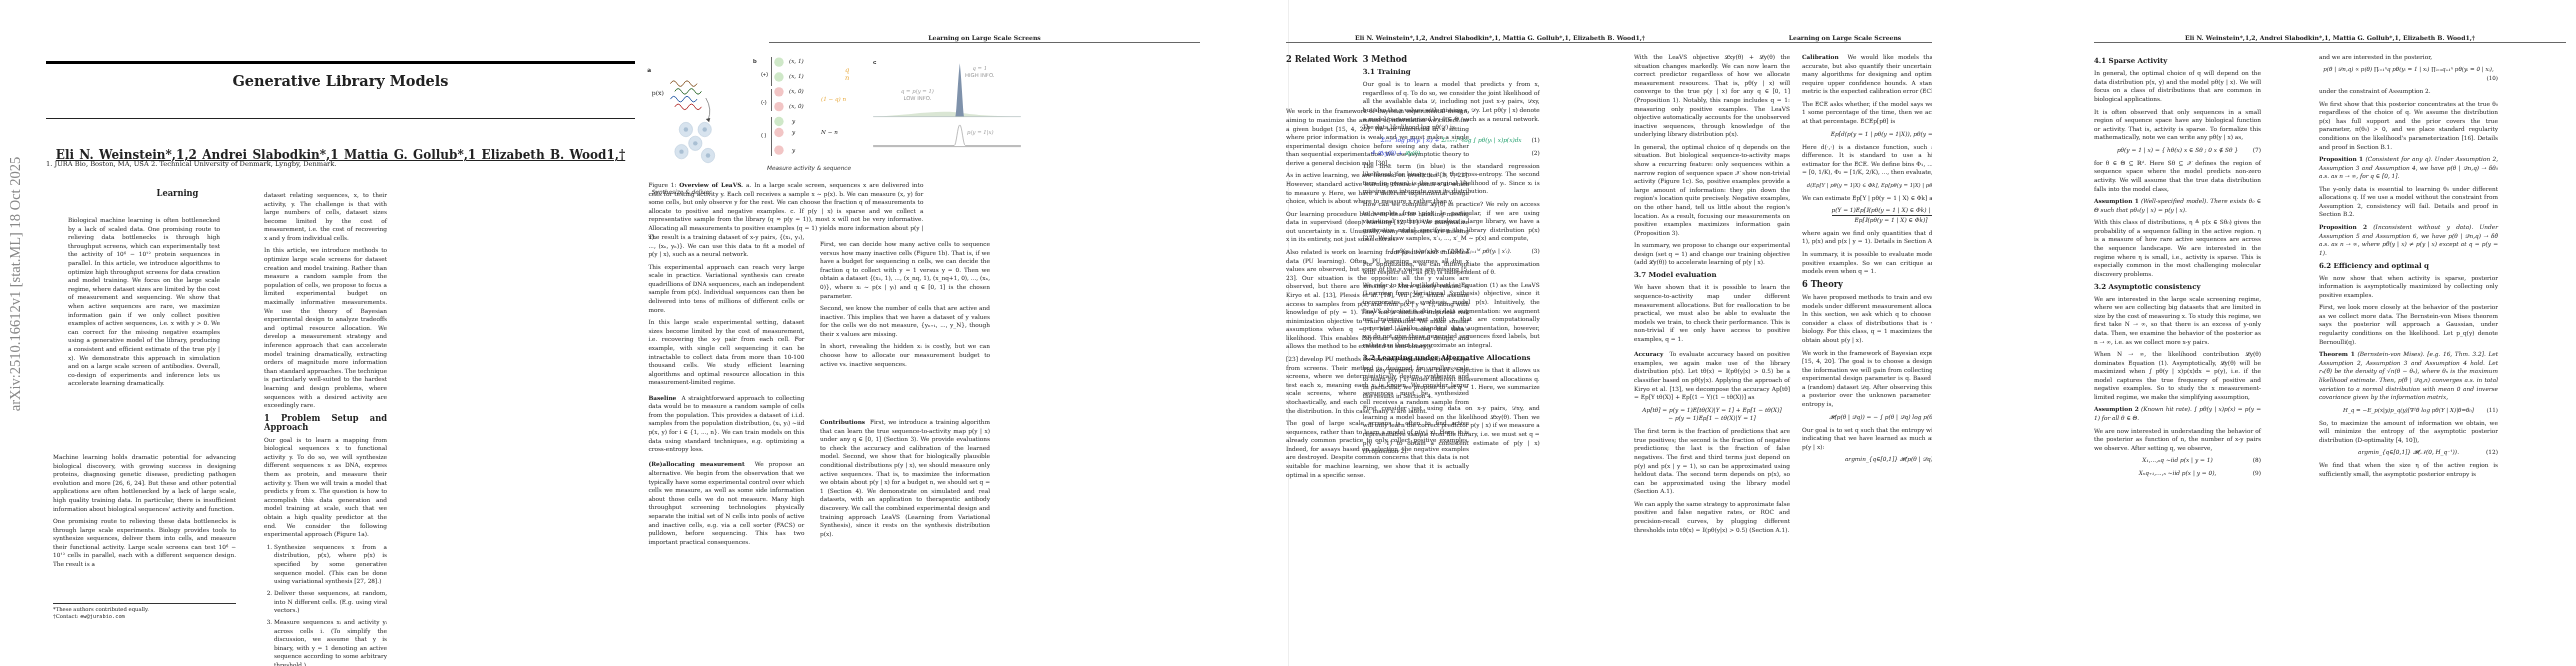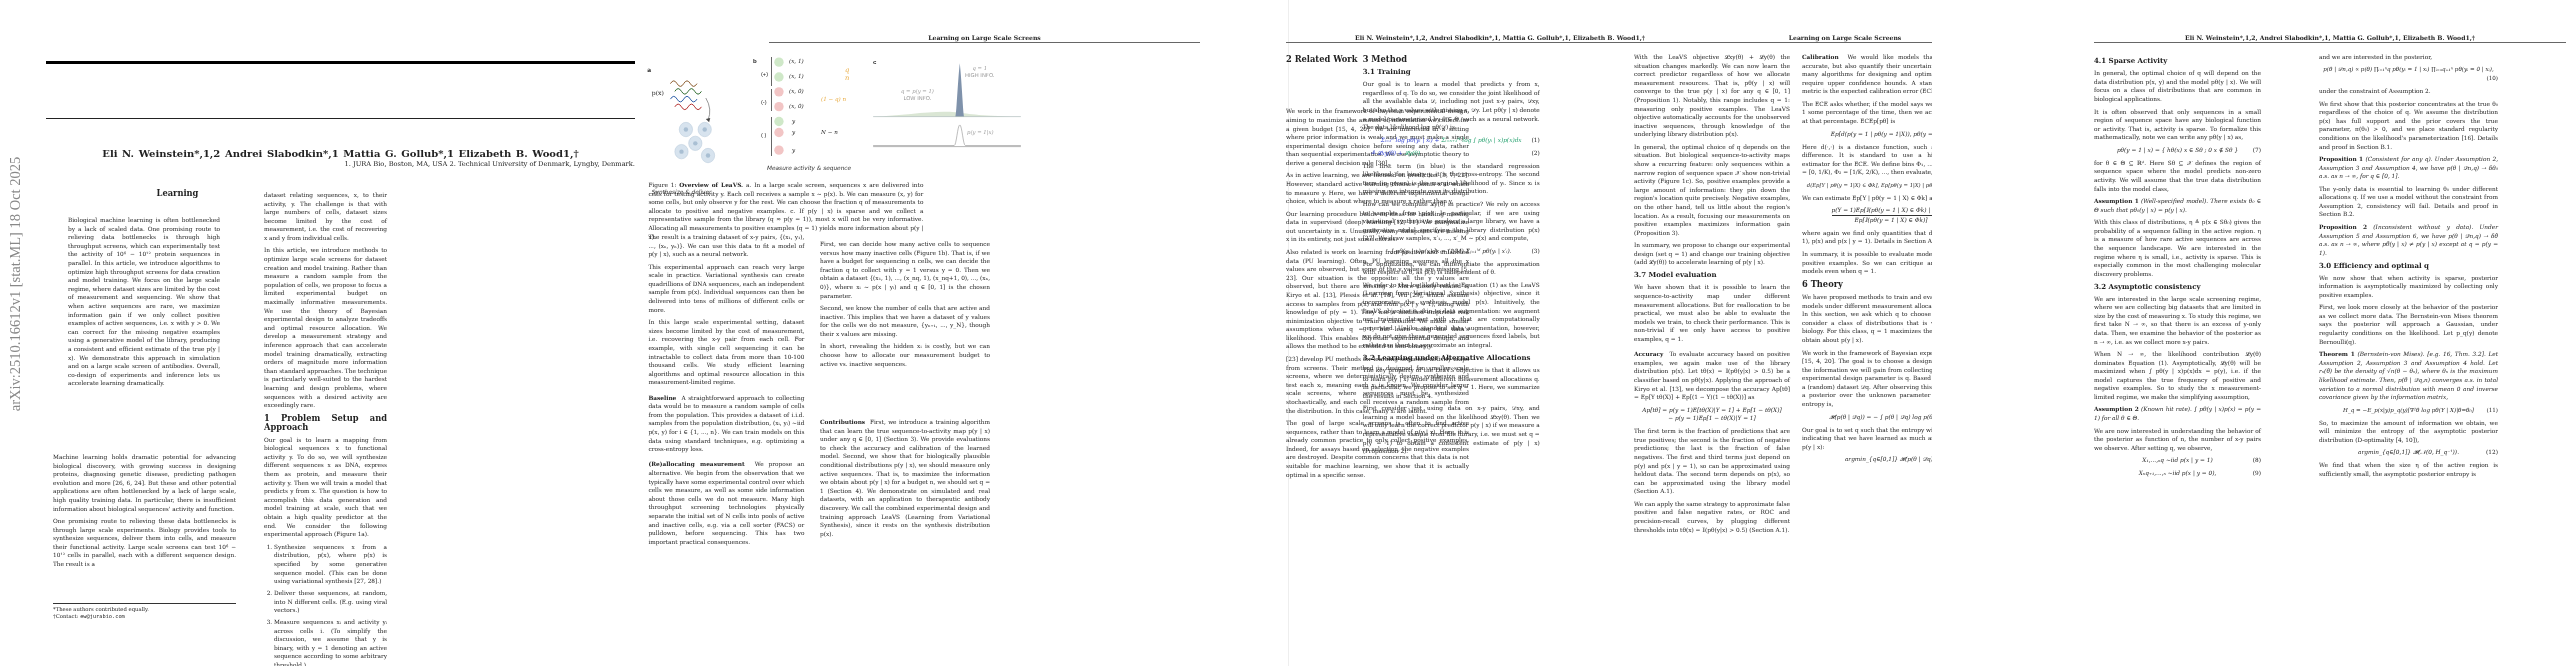--- a/index.html
+++ b/index.html
@@ -14,39 +14,40 @@
   .col p{margin:0 0 3.9px 0;}
   h2{font-size:8.3px;margin:4.4px 0 4.4px 0;font-weight:bold;}
   h3{font-size:7px;margin:4.4px 0 3.3px 0;font-weight:bold;}
   .bold{font-weight:bold;}
   .ital{font-style:italic;}
   .eq{text-align:center;margin:3.3px 0 4.4px 0;font-style:italic;position:relative;}
   .eqn{position:absolute;right:0;top:0;font-style:normal;}
   .titlerule1{position:absolute;left:46px;top:61px;width:589px;height:3.3px;background:#000;}
   .titlerule2{position:absolute;left:46px;top:118px;width:589px;height:1.1px;background:#222;}
   .title{position:absolute;left:46px;top:73px;width:589px;text-align:center;font-size:14.5px;line-height:16.7px;font-weight:bold;}
-  .authors{position:absolute;left:46px;top:148px;width:589px;text-align:center;font-size:10px;font-weight:bold;word-spacing:1.1px;}
-  .affils{position:absolute;left:46px;top:160px;width:589px;text-align:right;font-size:6.7px;}
+  .authors{position:absolute;left:46px;top:148px;width:589px;text-align:center;font-size:12px;font-weight:bold;word-spacing:1.1px;text-decoration:underline;}
+  .affils{position:absolute;left:46px;top:160px;width:589px;text-align:left;font-size:6.7px;}
   .abs-h{position:absolute;left:94px;top:188px;width:167px;text-align:center;font-size:8.3px;font-weight:bold;}
   .footnote{position:absolute;left:53px;top:603px;font-size:5.3px;line-height:7.8px;border-top:0.6px solid #333;padding-top:1.7px;width:183px;}
   .mono{font-family:"DejaVu Sans Mono","Liberation Mono",monospace;}
   .figcap{position:absolute;font-size:5.8px;line-height:8.6px;text-align:justify;}
   .figlabel{position:absolute;font-family:"Liberation Sans",sans-serif;font-weight:bold;font-size:6.1px;}
   .figital{position:absolute;font-family:"DejaVu Sans",sans-serif;font-style:italic;font-size:5.8px;color:#333;}
   .blue{color:#2a3ccf;} .green{color:#1e9e6a;} .orange{color:#e8a93d;}
 </style>
 </head>
 <body>
 
 <div class="page" id="p1">
   <div class="arxiv">
       <span>arXiv:2510.16612v1  [stat.ML]  18 Oct 2025</span>
     </div>
   <div class="titlerule1"></div>
   <div class="title">
+    <div>Generative Library Models</div>
   </div>
   <div class="titlerule2"></div>
   <div class="authors">Eli N. Weinstein*,1,2     Andrei Slabodkin*,1     Mattia G. Gollub*,1     Elizabeth B. Wood1,†</div>
   <div class="affils">1. JURA Bio, Boston, MA, USA     2. Technical University of Denmark, Lyngby, Denmark.</div>
 
   <div class="abs-h">Learning</div>
   <div class="col" style="left:68px;top:216px;width:152px;">
     <p>Biological machine learning is often bottlenecked by a lack of scaled data. One promising route to relieving data bottlenecks is through high throughput screens, which can experimentally test the activity of 10⁶ − 10¹² protein sequences in parallel. In this article, we introduce algorithms to optimize high throughput screens for data creation and model training. We focus on the large scale regime, where dataset sizes are limited by the cost of measurement and sequencing. We show that when active sequences are rare, we maximize information gain if we only collect positive examples of active sequences, i.e. x with y &gt; 0. We can correct for the missing negative examples using a generative model of the library, producing a consistent and efficient estimate of the true p(y | x). We demonstrate this approach in simulation and on a large scale screen of antibodies. Overall, co-design of experiments and inference lets us accelerate learning dramatically.</p>
   </div>
   <div class="col" style="left:53px;top:453px;width:183px;">
@@ -262,21 +263,21 @@
     <p>and we are interested in the posterior,</p>
     <div class="eq" style="font-size:5.6px;">
         <div>p(θ | 𝒟n,q) ∝ p(θ) ∏ᵢ₌₁ⁿq pθ(yᵢ = 1 | xᵢ) ∏ᵢ₌ₙq₊₁ⁿ pθ(yᵢ = 0 | xᵢ),</div>
         <div style="text-align:right;font-style:normal;">(10)</div>
       </div>
     <p>under the constraint of Assumption 2.</p>
     <p>We first show that this posterior concentrates at the true θ₀ regardless of the choice of q. We assume the distribution p(x) has full support and the prior covers the true parameter, π(θ₀) &gt; 0, and we place standard regularity conditions on the likelihood's parameterization [16]. Details and proof in Section B.1.</p>
     <p><span class="bold">Proposition 1</span> <span class="ital">(Consistent for any q). Under Assumption 2, Assumption 3 and Assumption 4, we have p(θ | 𝒟n,q) → δθ₀ a.s. as n → ∞, for q ∈ [0, 1].</span></p>
     <p>The y-only data is essential to learning θ₀ under different allocations q. If we use a model without the constraint from Assumption 2, consistency will fail. Details and proof in Section B.2.</p>
     <p><span class="bold">Proposition 2</span> <span class="ital">(Inconsistent without y data). Under Assumption 5 and Assumption 6, we have p(θ | 𝒟n,q) → δθ̃ a.s. as n → ∞, where pθ̃(y | x) ≠ p(y | x) except at q = p(y = 1).</span></p>
-    <h3>3.0   Efficiency and optimal q</h3>
+    <h3>6.2   Efficiency and optimal q</h3>
     <p>We now show that when activity is sparse, posterior information is asymptotically maximized by collecting only positive examples.</p>
     <p>First, we look more closely at the behavior of the posterior as we collect more data. The Bernstein-von Mises theorem says the posterior will approach a Gaussian, under regularity conditions on the likelihood. Let p_q(y) denote Bernoulli(q).</p>
     <p><span class="bold">Theorem 1</span> <span class="ital">(Bernstein-von Mises). [e.g. 16, Thm. 3.2]. Let Assumption 2, Assumption 3 and Assumption 4 hold. Let rₙ(θ̃) be the density of √n(θ − θₙ), where θₙ is the maximum likelihood estimate. Then, p(θ̃ | 𝒟q,n) converges a.s. in total variation to a normal distribution with mean 0 and inverse covariance given by the information matrix,</span></p>
     <div class="eq" style="font-size:5.6px;"><span>H_q = −E_p(x|y)p_q(y)[∇²θ log pθ(Y | X)|θ=θ₀]</span><span class="eqn">(11)</span></div>
     <p>So, to maximize the amount of information we obtain, we will minimize the entropy of the asymptotic posterior distribution (D-optimality [4, 10]),</p>
     <div class="eq"><span>argmin_{q∈[0,1]} 𝓗(𝒩(0, H_q⁻¹)).</span><span class="eqn">(12)</span></div>
     <p>We find that when the size η of the active region is sufficiently small, the asymptotic posterior entropy is</p>
   </div>
 </div>
 

